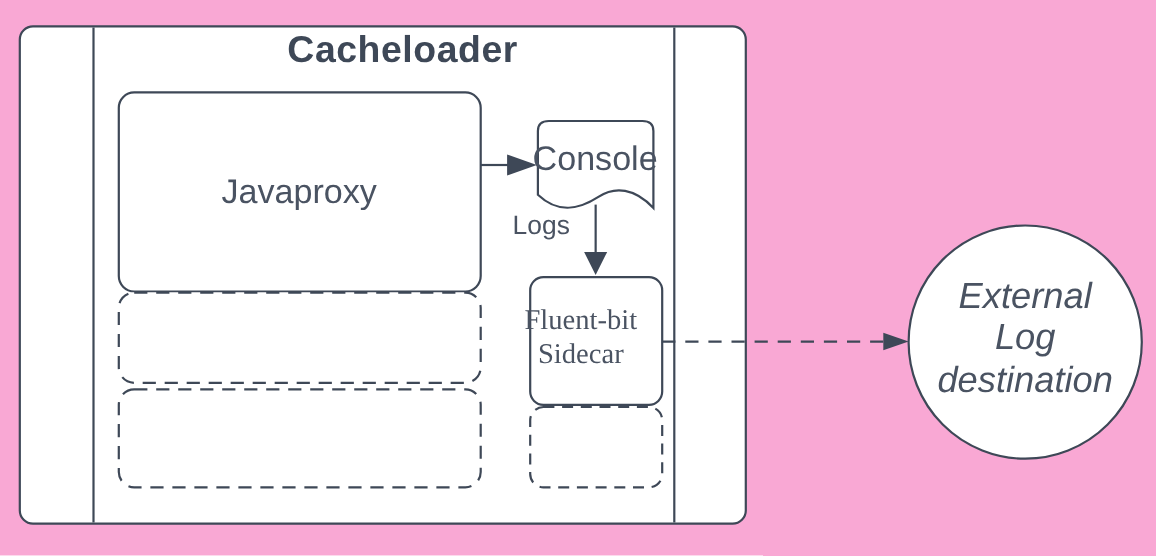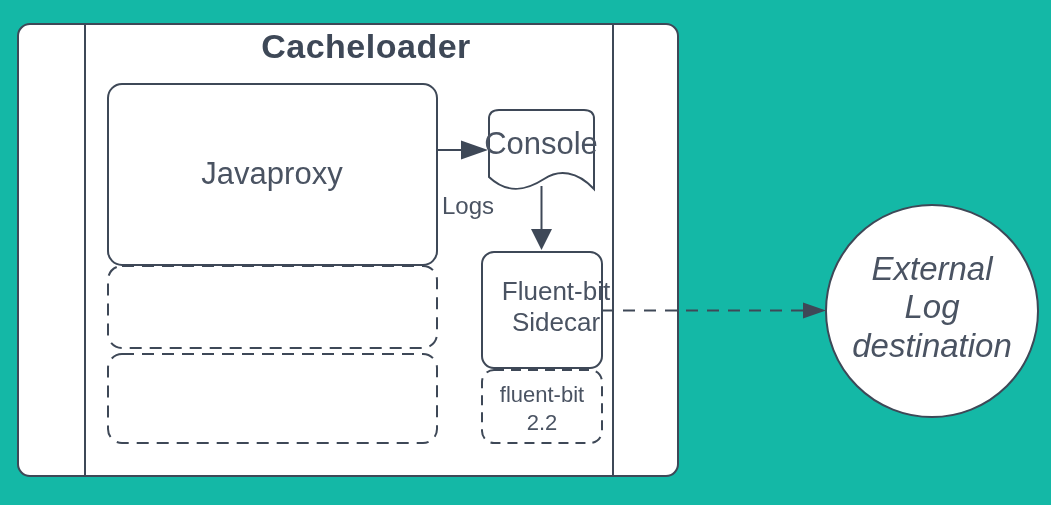--- a/index.html
+++ b/index.html
@@ -5,21 +5,21 @@
   html, body {
     margin: 0;
     padding: 0;
     background: #ffffff;
     font-family: "Liberation Sans", sans-serif;
   }
   .canvas {
     position: relative;
     width: 1051px;
     height: 505px;
-    background: #14b8a6;
+    background: #f9a8d4;
     overflow: hidden;
   }
   .shapes {
     position: absolute;
     left: 0;
     top: 0;
     width: 1051px;
     height: 505px;
   }
   .label {
@@ -91,21 +91,20 @@
   </svg>
 
   <div class="label lbl-title" style="left:366px; top:46px;">Cacheloader</div>
 
   <div class="label lbl-javaproxy" style="left:272px; top:174px;text-align:right;">Javaproxy</div>
 
 
 
   <div class="label lbl-console" style="left:541px; top:144px;">Console</div>
 
-  <div class="label lbl-logs" style="left:442px; top:192px;">Logs</div>
+  <div class="label lbl-logs" style="left:466px; top:192px;">Logs</div>
 
-  <div class="label lbl-fluentbit" style="left:556px; top:307px;">Fluent-bit Sidecar</div>
+  <div class="label lbl-fluentbit" style="left:528px; top:307px;font-family:Liberation Serif, serif;">Fluent-bit Sidecar</div>
 
-  <div class="label lbl-fbver" style="left:542px; top:408px;">fluent-bit 2.2</div>
 
   <div class="label lbl-external" style="left:932px; top:307px;font-style:italic;">External Log destination</div>
 
 </div>
 
 </body></html>

